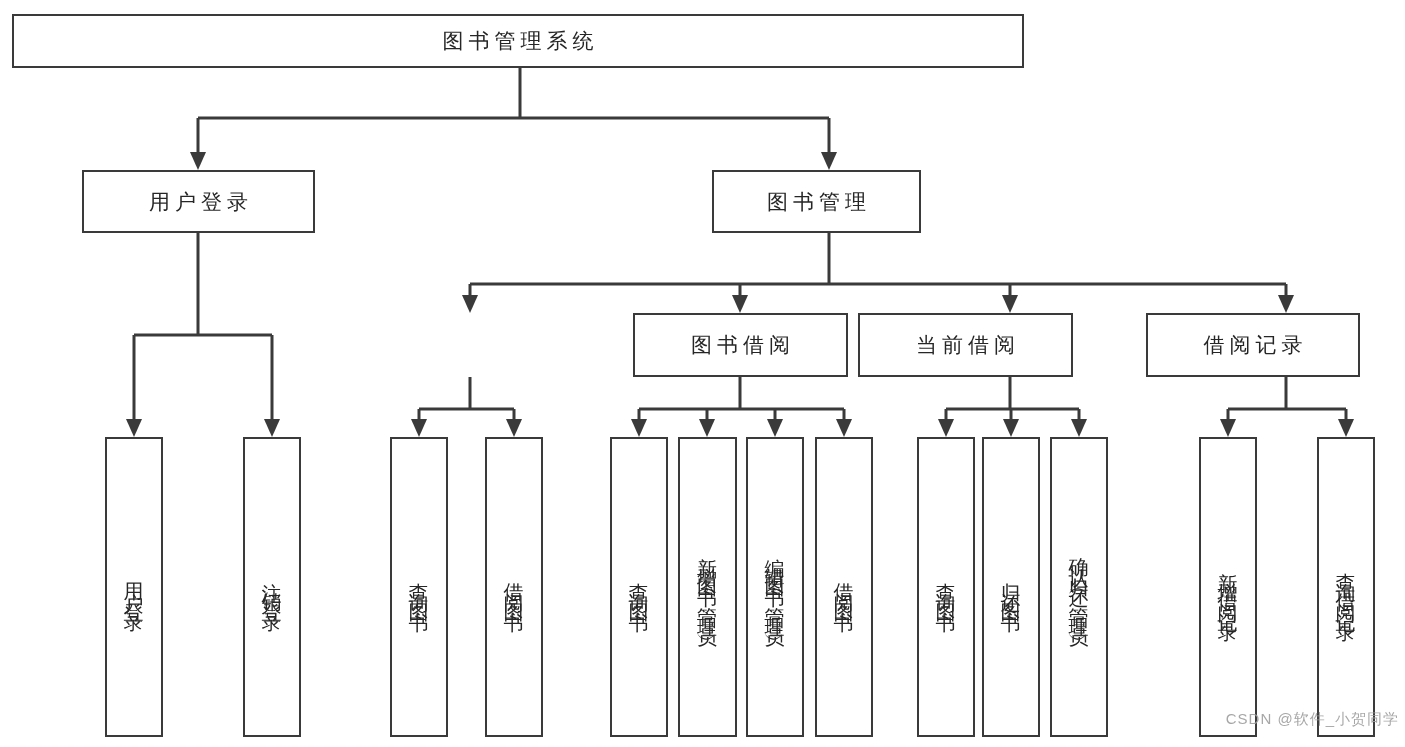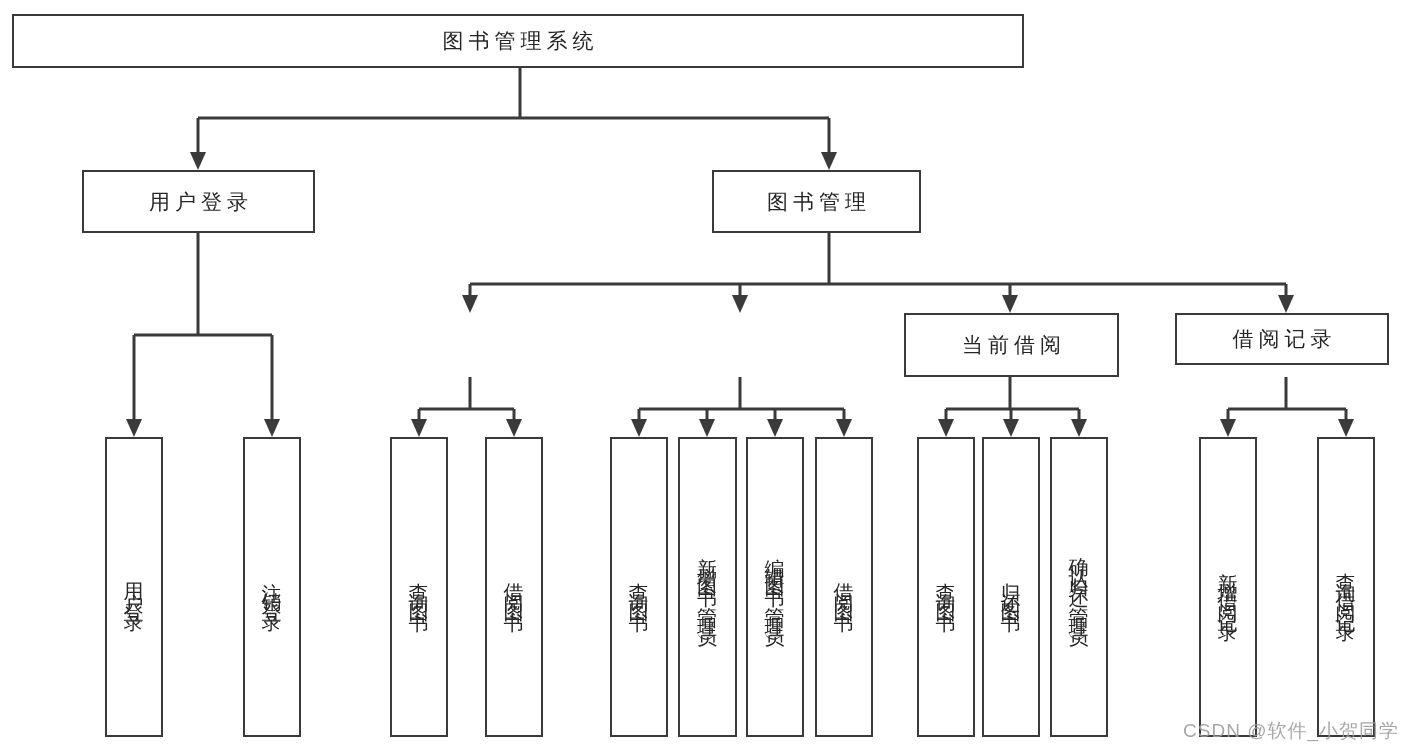--- a/index.html
+++ b/index.html
@@ -36,22 +36,22 @@
   }
   .node-v span{
     writing-mode:vertical-rl;
     text-orientation:mixed;
     font-size:20px;
     letter-spacing:10px;
     line-height:1;
   }
   .watermark{
     position:absolute;
-    right:6px;bottom:3px;
-    font-size:19px;
+    right:6px;bottom:18px;
+    font-size:15px;
     letter-spacing:1px;
     color:var(--wm);
     opacity:.9;
     white-space:nowrap;
   }
 </style>
 </head>
 <body>
 
 <div class="canvas">
@@ -96,24 +96,27 @@
     <span>图书管理系统</span>
   </div>
 
   <div class="node node-h" style="left:82px;top:170px;width:233px;height:63px">
     <span>用户登录</span>
   </div>
   <div class="node node-h" style="left:712px;top:170px;width:209px;height:63px">
     <span>图书管理</span>
   </div>
 
-  <div class="node node-h" style="left:904px;top:313px;width:215px;height:64px">
+  <div class="node node-h" style="left:633px;top:313px;width:215px;height:64px">
+    <span>图书借阅</span>
+  </div>
+  <div class="node node-h" style="left:858px;top:313px;width:215px;height:64px">
     <span>当前借阅</span>
   </div>
-  <div class="node node-h" style="left:1175px;top:313px;width:214px;height:52px">
+  <div class="node node-h" style="left:1146px;top:313px;width:214px;height:64px">
     <span>借阅记录</span>
   </div>
 
   <div class="node node-v" style="left:105px;top:437px;width:58px;height:300px">
     <span>用户登录</span>
   </div>
   <div class="node node-v" style="left:243px;top:437px;width:58px;height:300px">
     <span>注销登录</span>
   </div>
   <div class="node node-v" style="left:390px;top:437px;width:58px;height:300px">

